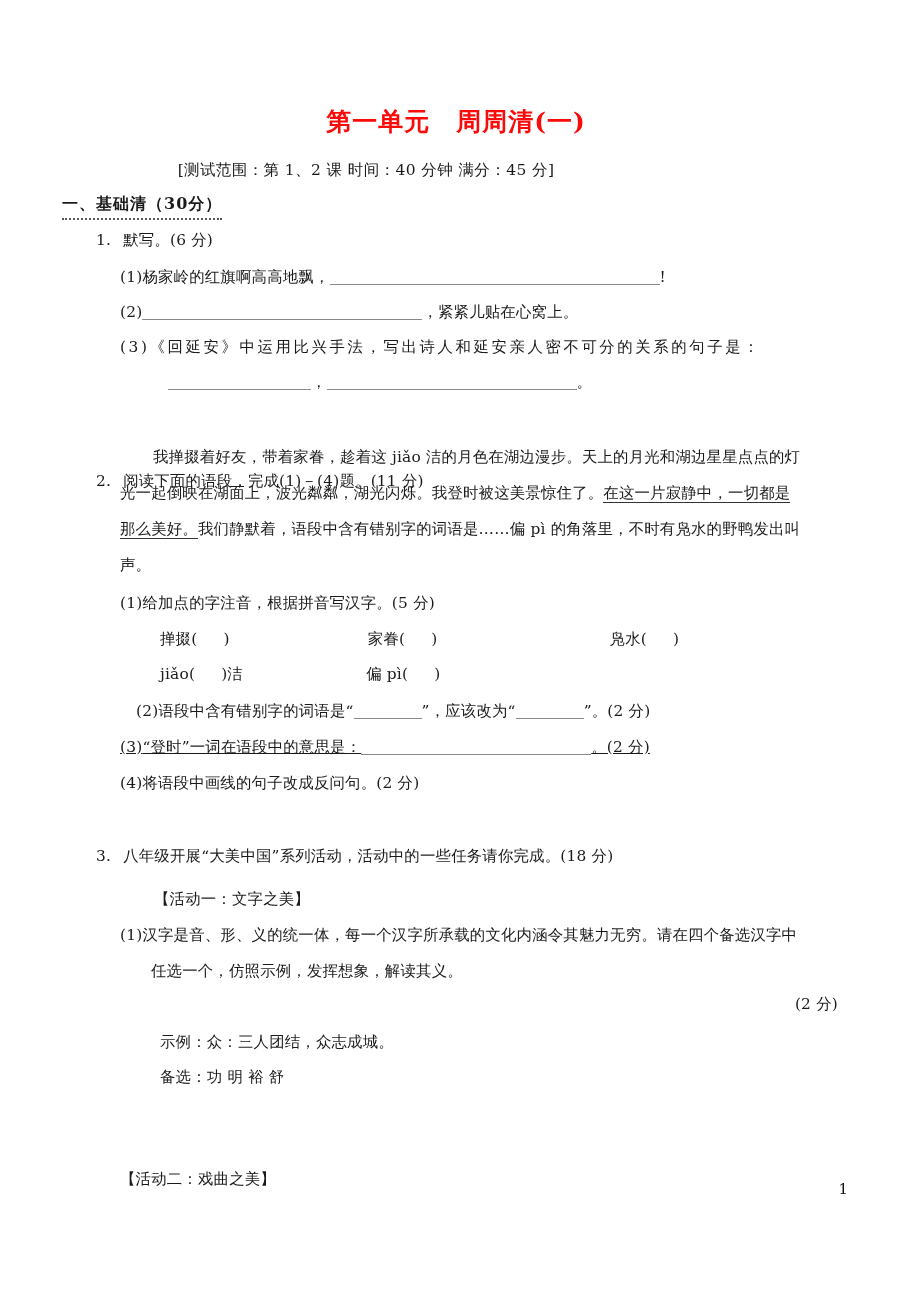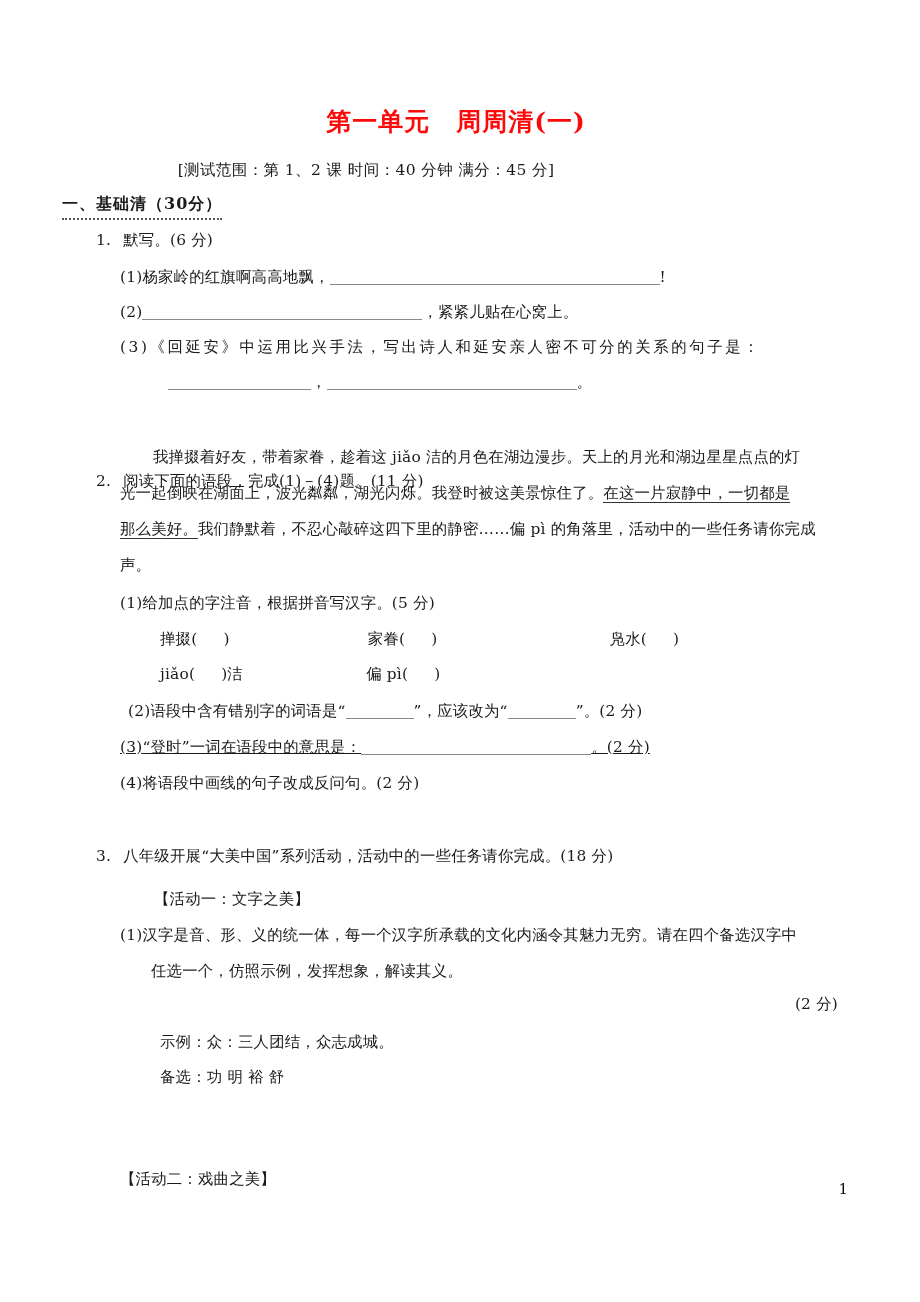--- a/index.html
+++ b/index.html
@@ -137,21 +137,21 @@
 
   <div class="para" style="left:120px; top:447px; width:718px;">
     <span style="display:inline-block;width:33px"></span><span>我掸掇着好友，带着家眷，趁着这 jiǎo 洁的月色在湖边漫步。天上的月光和湖边星星点点的灯</span>
   </div>
 
   <div class="para" style="left:120px; top:483px; width:718px;">
     <span>光一起倒映在湖面上，波光粼粼，湖光闪烁。我登时被这美景惊住了。</span><span class="ul-sent">在这一片寂静中，一切都是</span>
   </div>
 
   <div class="para" style="left:120px; top:519px; width:718px;">
-    <span class="ul-sent">那么美好。</span><span>我们静默着，不忍心敲碎这四下里的静密……偏 pì 的角落里，活动中的一些任务请你完成</span>
+    <span class="ul-sent">那么美好。</span><span>我们静默着，语段中含有错别字的词语是……偏 pì 的角落里，不时有凫水的野鸭发出叫</span>
   </div>
 
   <div class="para" style="left:120px; top:555px;">声。</div>
 
   <div class="line" style="left:120px; top:594px;">
     <span>(1)</span><span>给加点的字注音，根据拼音写汉字。(5 分)</span>
   </div>
 
   <div class="line" style="left:160px; top:630px;">
     <span>掸掇(</span><span class="blank" style="width:26px;border-bottom:none"></span><span>)</span>
@@ -160,21 +160,21 @@
     <span style="display:inline-block;width:162px"></span>
     <span>凫水(</span><span class="blank" style="width:26px;border-bottom:none"></span><span>)</span>
   </div>
 
   <div class="line" style="left:160px; top:665px;">
     <span>jiǎo(</span><span class="blank" style="width:26px;border-bottom:none"></span><span>)洁</span>
     <span style="display:inline-block;width:113px"></span>
     <span>偏 pì(</span><span class="blank" style="width:26px;border-bottom:none"></span><span>)</span>
   </div>
 
-  <div class="line" style="left:128px; top:702px;">
+  <div class="line" style="left:136px; top:702px;">
     <span>(2)</span><span>语段中含有错别字的词语是“</span><span class="blank" style="width:68px"></span><span>”，应该改为“</span><span class="blank" style="width:68px"></span><span>”。(2 分)</span>
   </div>
 
   <div class="line" style="left:120px; top:738px;text-decoration:underline;">
     <span>(3)</span><span>“登时”一词在语段中的意思是：</span><span class="blank" style="width:230px"></span><span>。(2 分)</span>
   </div>
 
   <div class="line" style="left:120px; top:774px;">
     <span>(4)</span><span>将语段中画线的句子改成反问句。(2 分)</span>
   </div>

